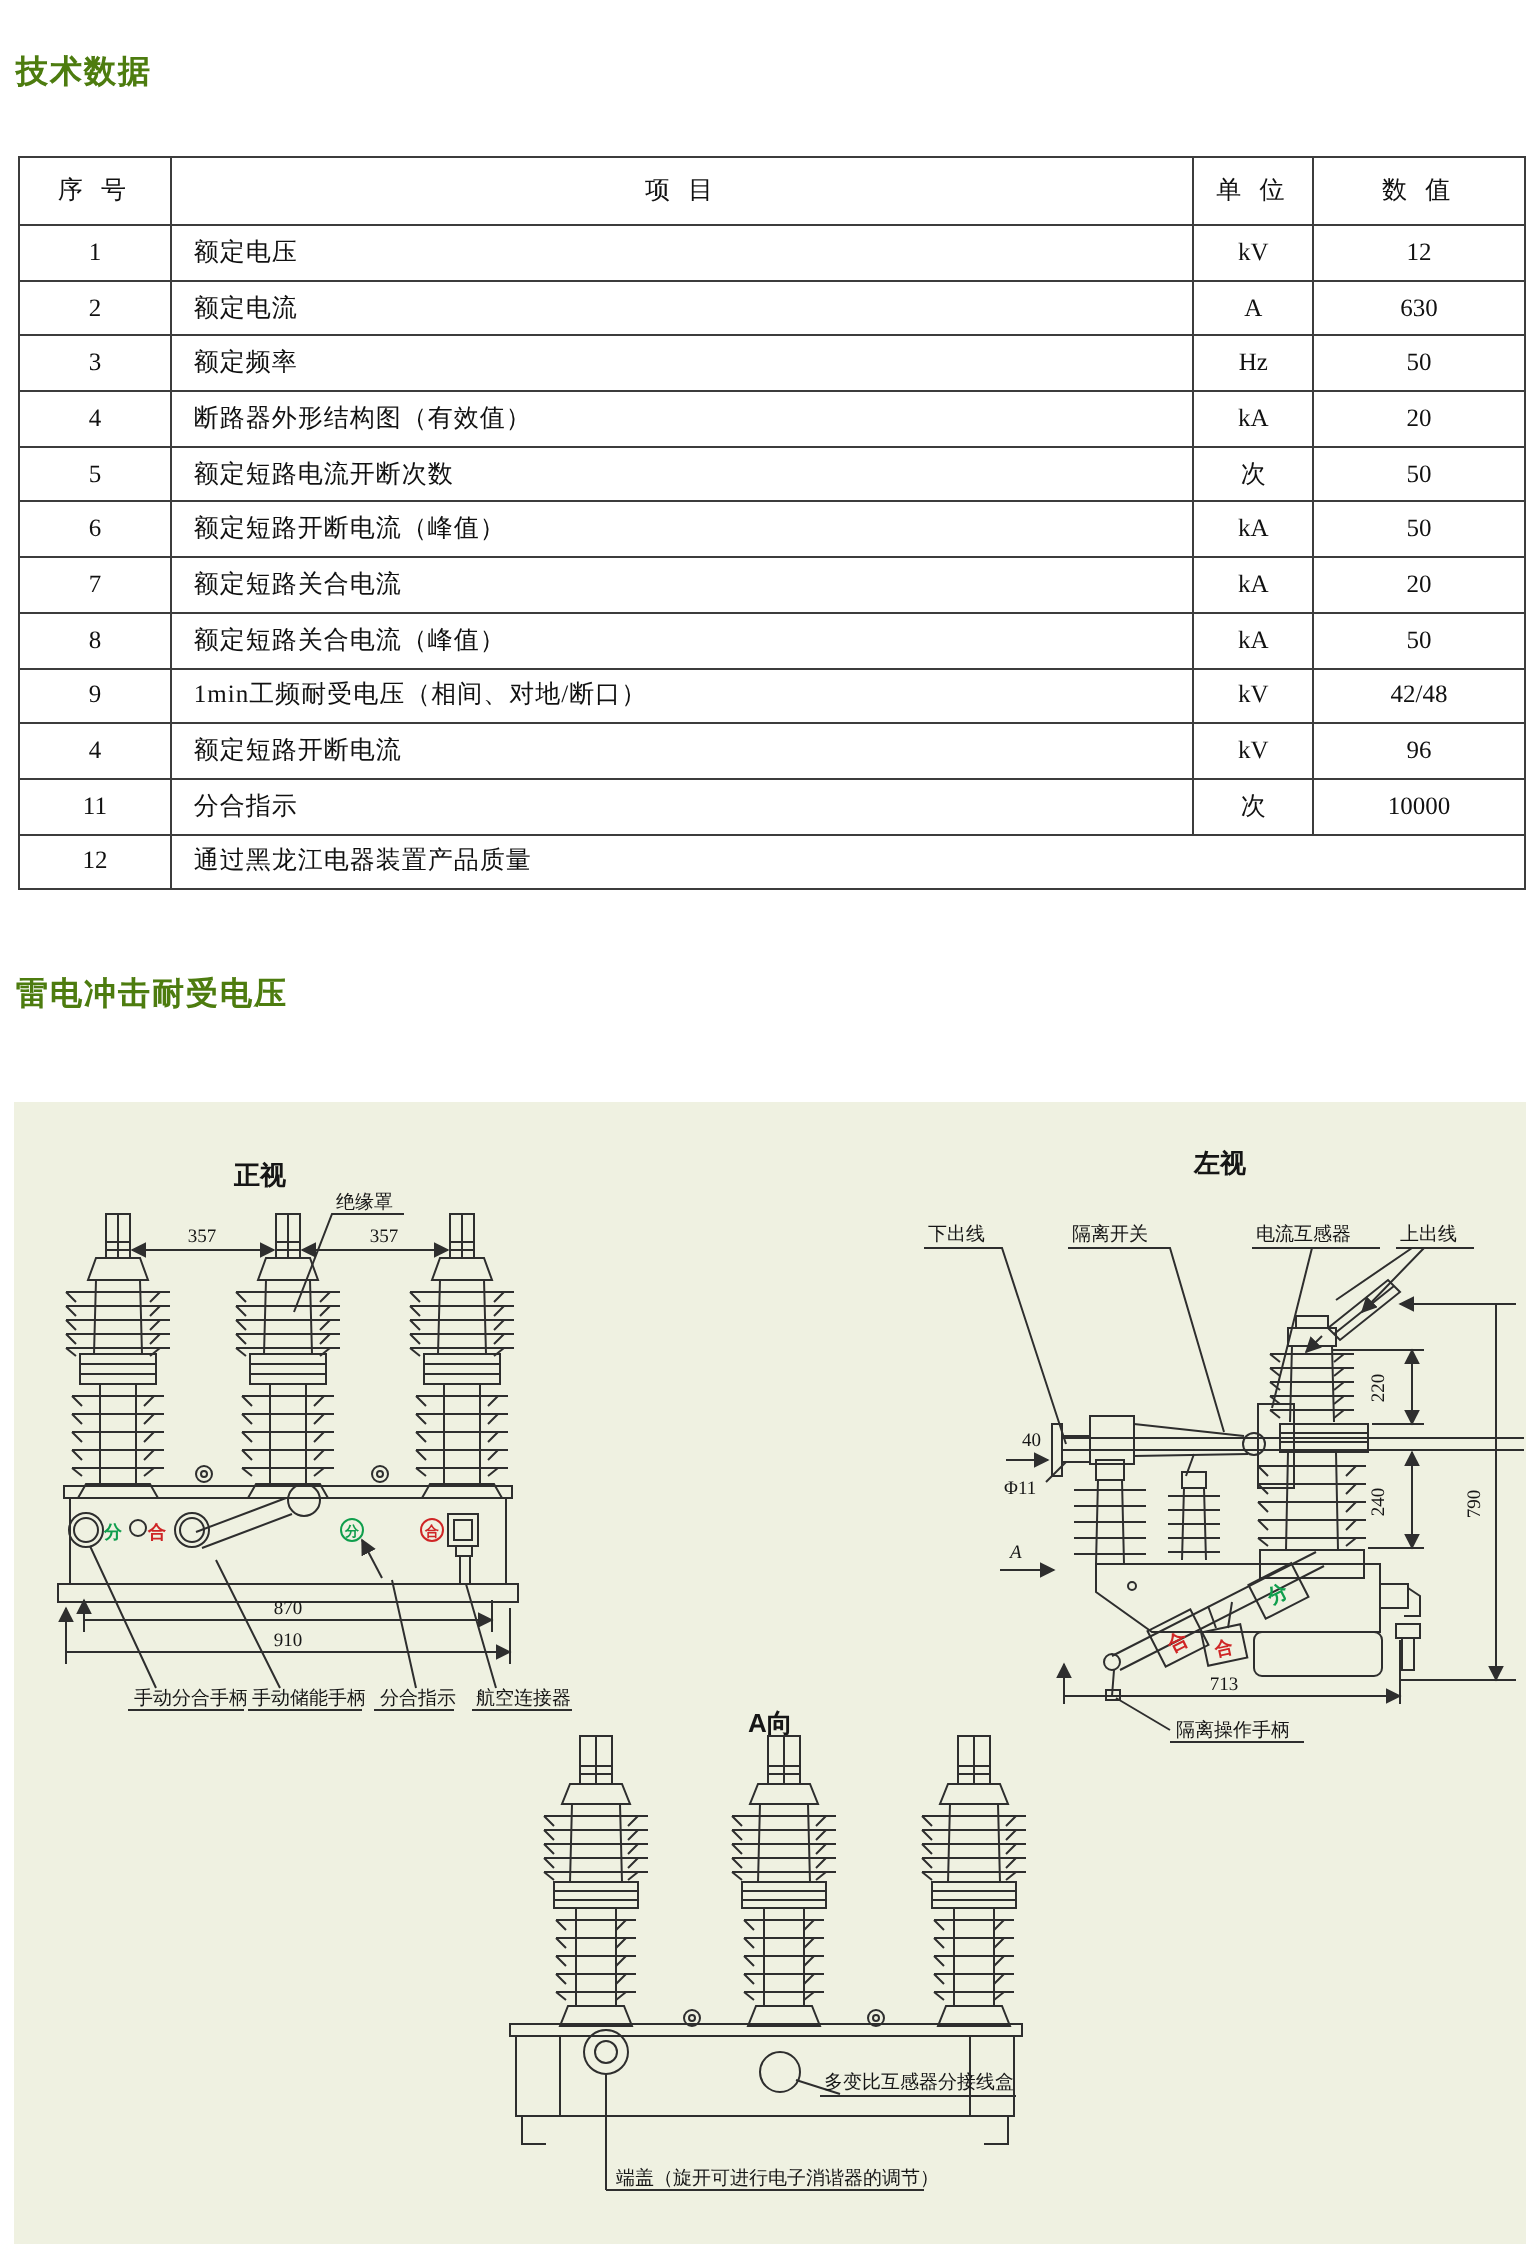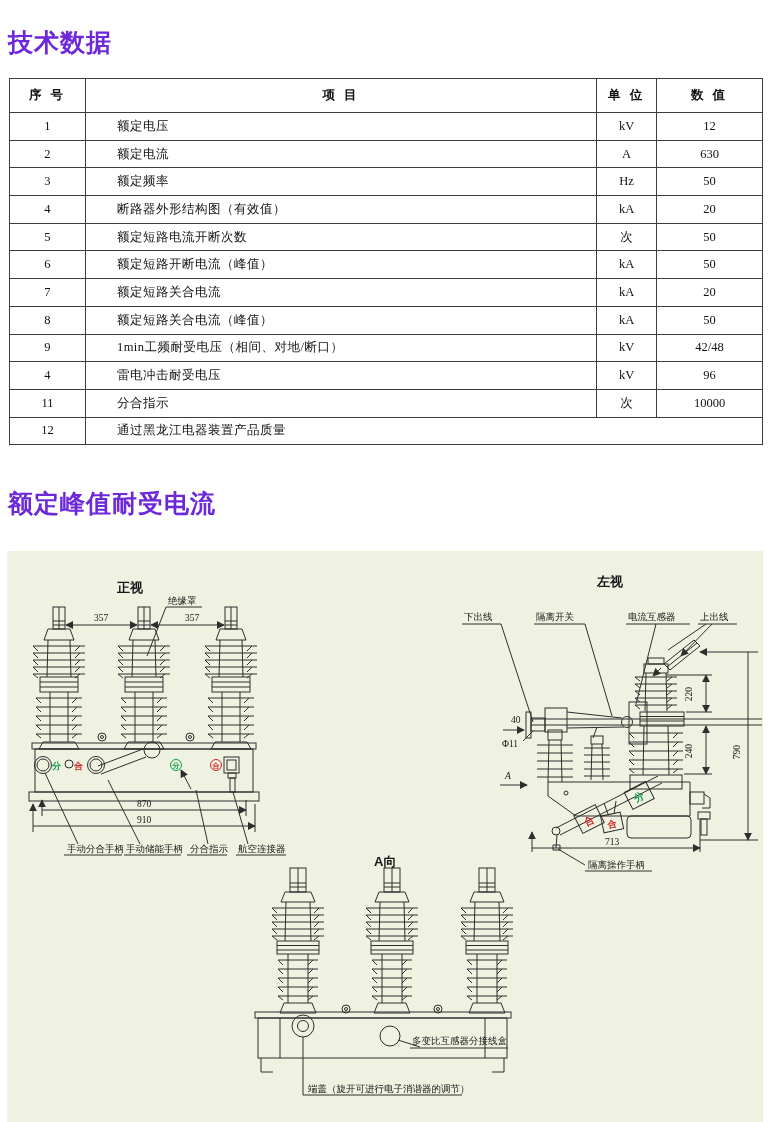--- a/index.html
+++ b/index.html
@@ -1,26 +1,26 @@
 <!DOCTYPE html>
 <html><head>
 <meta charset="utf-8">
 <style>
   html,body{margin:0;padding:0;background:#ffffff;}
   .page{position:relative;width:769px;height:1122px;background:#ffffff;overflow:hidden;
         font-family:"Liberation Sans","DejaVu Sans",sans-serif;color:#1a1a1a;}
-  .sec-title{position:absolute;left:8px;font-size:25px;font-weight:bold;color:#6d28d9;letter-spacing:1px;}
+  .sec-title{position:absolute;left:8px;font-size:16px;font-weight:bold;color:#4d7c0f;letter-spacing:1px;}
   #title-tech{top:26px;}
   #title-structure{top:487px;}
   table.spec{position:absolute;left:9px;top:78px;width:754px;border-collapse:collapse;
              font-family:"Liberation Serif","DejaVu Serif",serif;font-size:12.5px;color:#111;}
   table.spec th,table.spec td{border:1px solid #3c3c3c;padding:0;}
-  table.spec th{height:33px;font-weight:bold;letter-spacing:3px;}
+  table.spec th{height:33px;font-weight:normal;letter-spacing:3px;}
   table.spec td{height:26.7px;text-align:center;}
-  table.spec td.item{text-align:left;padding-left:31px;letter-spacing:0.5px;}
+  table.spec td.item{text-align:left;padding-left:11px;letter-spacing:0.5px;}
   col.c-no{width:76px;} col.c-item{width:512px;} col.c-unit{width:60px;} col.c-val{width:106px;}
   .panel{position:absolute;left:7px;top:551px;width:756px;height:692px;background:#eff1e1;}
   svg{display:block;}
   svg .ln{stroke:#2e2e2e;stroke-width:1;fill:none;}
   svg text{fill:#161616;font-family:"Liberation Sans","DejaVu Sans",sans-serif;stroke:none;}
   svg .lbl{font-size:9.5px;}
   svg .dim{font-size:9.5px;font-family:"Liberation Serif","DejaVu Serif",serif;}
   svg .vtitle{font-size:13px;font-weight:bold;}
   svg .g-open{fill:#0f9e4c;font-weight:bold;}
   svg .r-close{fill:#cf2525;font-weight:bold;}
@@ -95,38 +95,38 @@
           <td>50</td>
         </tr>
     <tr>
           <td>9</td>
           <td class="item">1min工频耐受电压（相间、对地/断口）</td>
           <td>kV</td>
           <td>42/48</td>
         </tr>
     <tr>
           <td>4</td>
-          <td class="item">雷电冲击耐受电压</td>
+          <td class="item">额定短路开断电流</td>
           <td>kV</td>
           <td>96</td>
         </tr>
     <tr>
           <td>11</td>
           <td class="item">分合指示</td>
           <td>次</td>
           <td>10000</td>
         </tr>
     <tr>
           <td>12</td>
           <td class="item" colspan="3">通过黑龙江电器装置产品质量</td>
         </tr>
   </tbody>
     </table>
 
-  <div class="sec-title" id="title-structure">额定峰值耐受电流</div>
+  <div class="sec-title" id="title-structure">雷电冲击耐受电压</div>
 
   <div class="panel">
   <svg width="756" height="556" viewBox="7 551 756 556">
     <defs>
       <marker id="arw" viewBox="0 0 10 10" refX="9" refY="5" markerWidth="8" markerHeight="8" orient="auto-start-reverse">
         <path d="M0 0L10 5L0 10z" fill="#2e2e2e"></path>
       </marker>
       <g id="poleF" class="ln">
         <rect x="-6" y="0" width="12" height="22"></rect>
         <path d="M0 0V22M-6 14H6M-6 18H6"></path>

